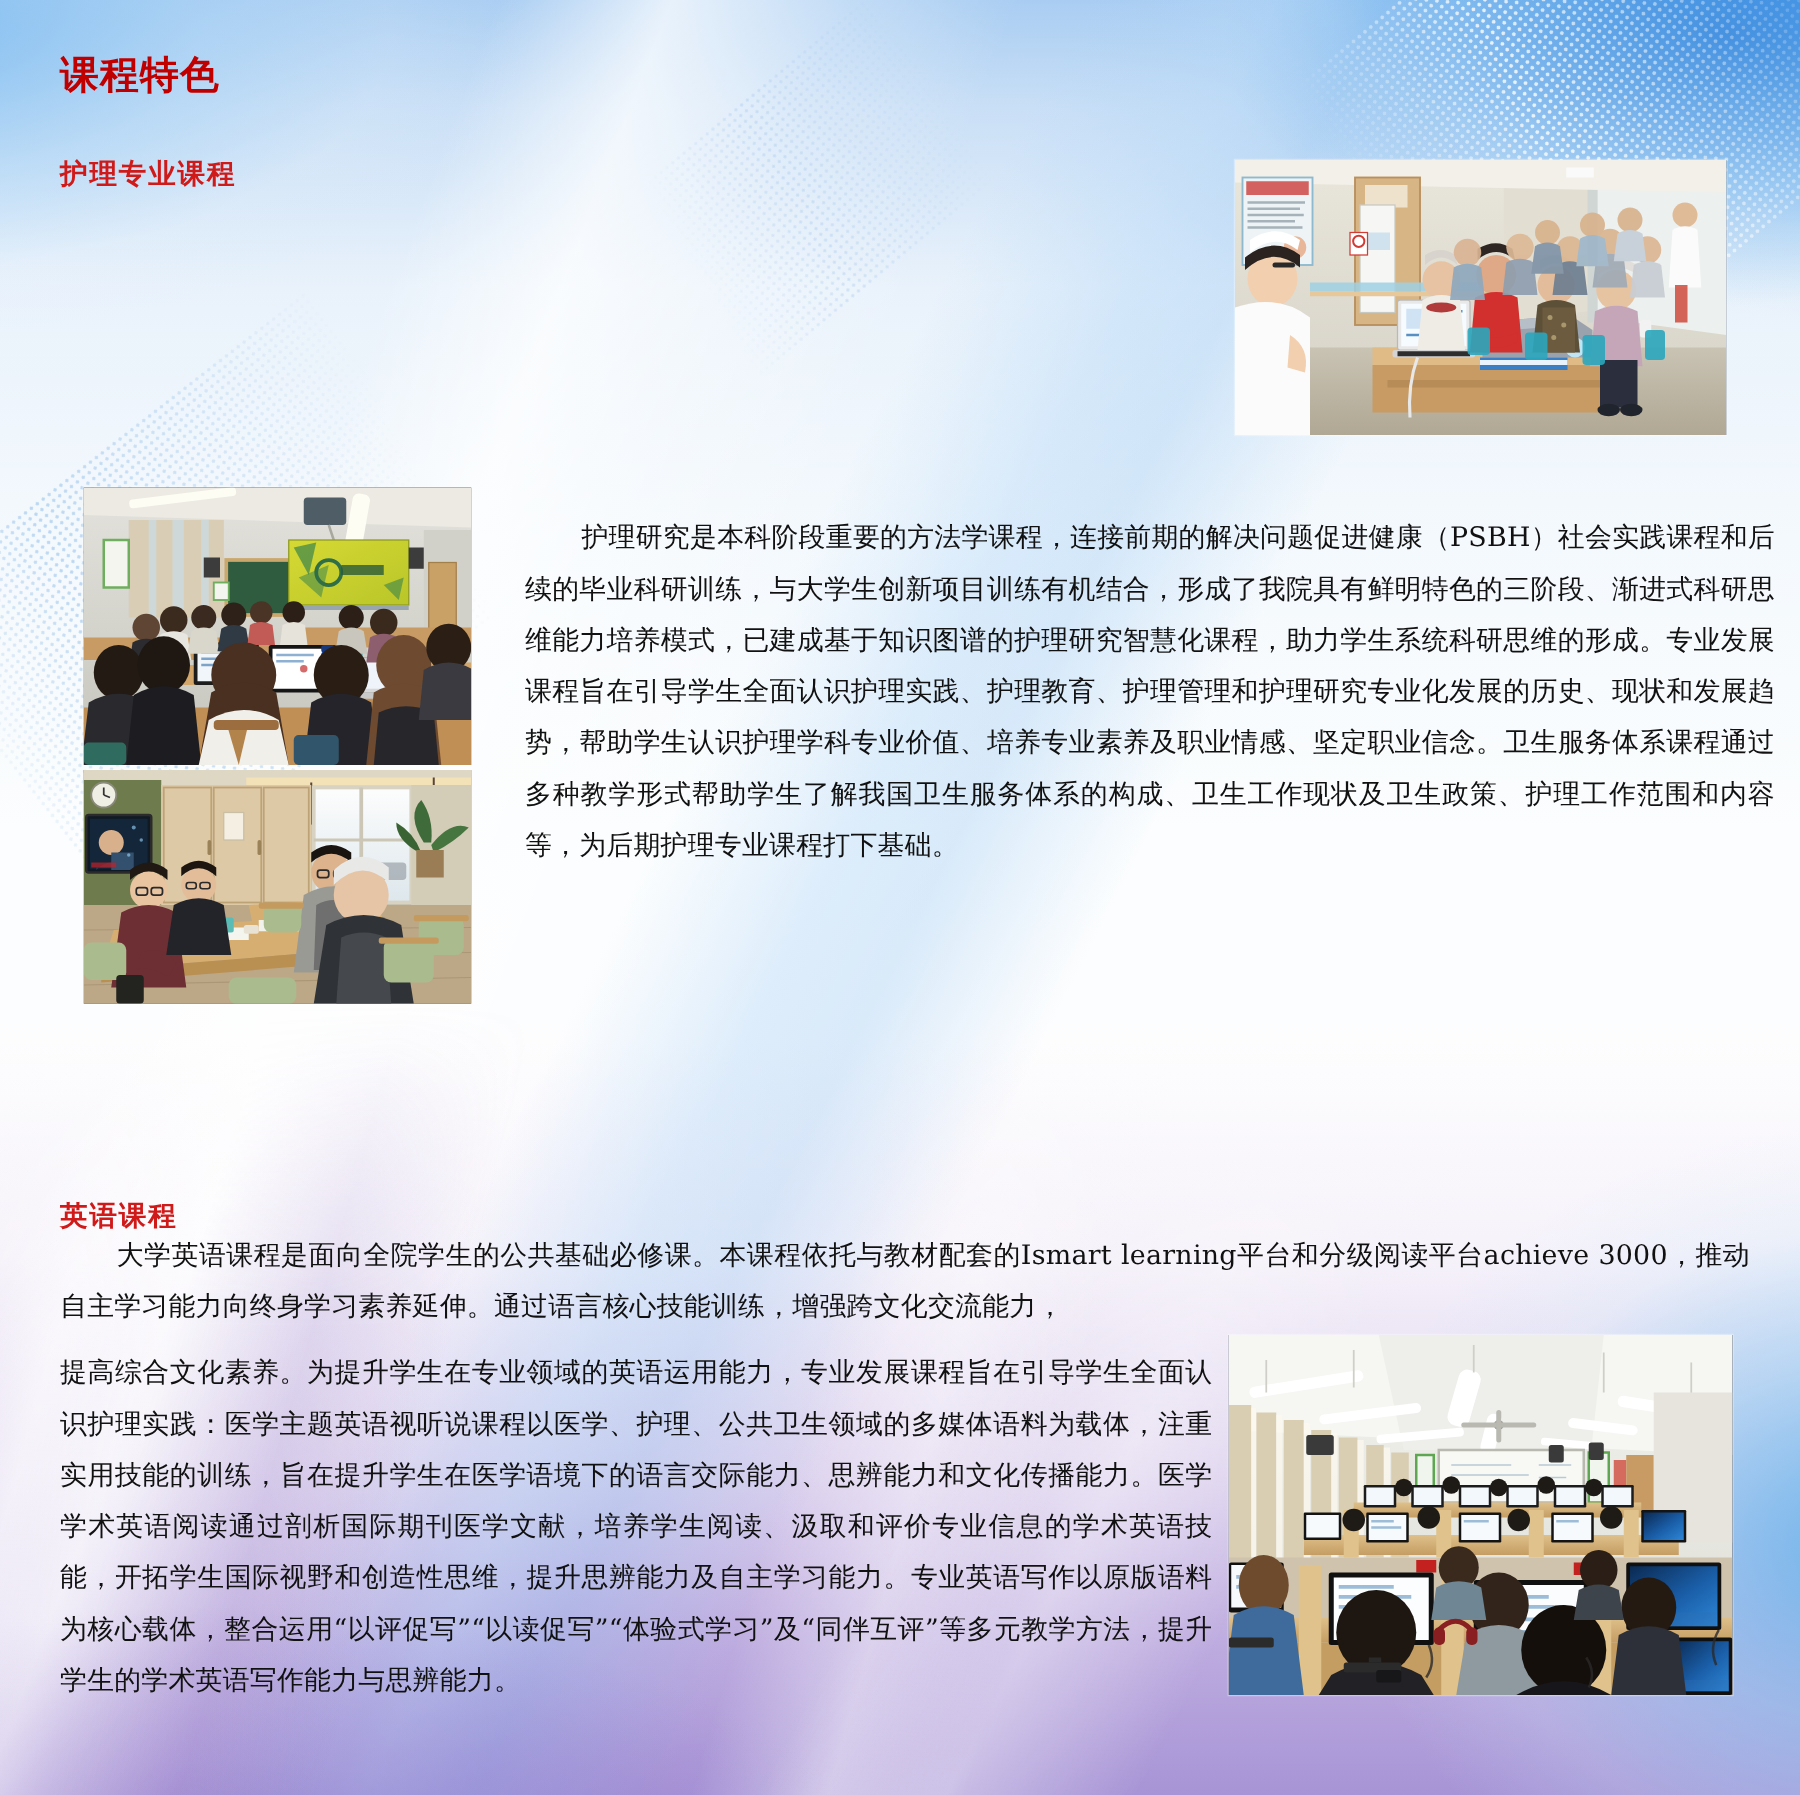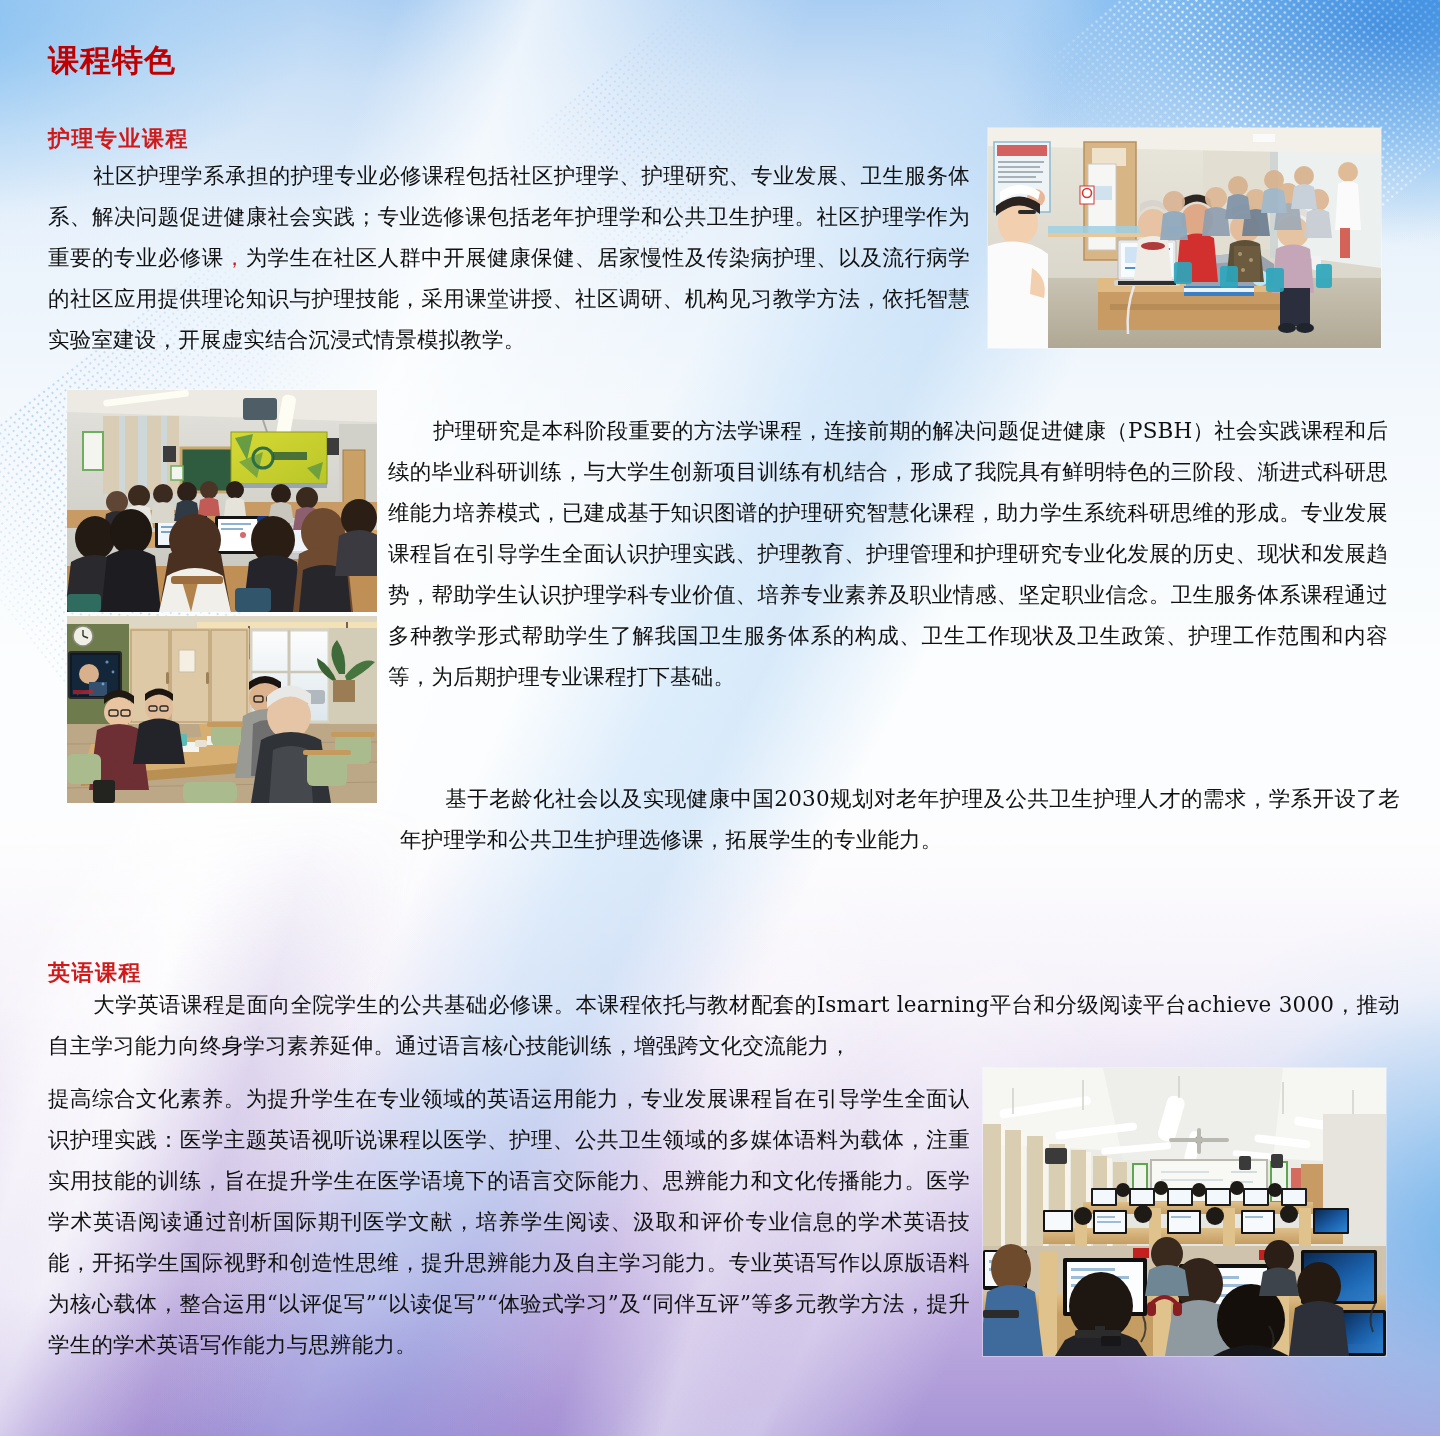--- a/index.html
+++ b/index.html
@@ -228,21 +228,21 @@
     color: #111111;
     text-align: justify;
     text-justify: inter-ideograph;
     letter-spacing: 0.2px;
   }
   .para .indent { display: inline-block; width: 2.1em; }
   .accent-comma { color: #d11a1a; }
 
   
   #p-nursing-1 { left: 48px;  top: 133px;  width: 922px; }
-  #p-nursing-2 { left: 388px; top: 388px;  width: 1000px; }
+  #p-nursing-2 { left: 420px; top: 388px;  width: 1000px; }
   #p-nursing-3 { left: 400px; top: 756px;  width: 1000px; }
   #p-nursing-4 { left: 48px;  top: 838px;  width: 1352px; }
   #p-english-1 { left: 48px;  top: 962px;  width: 1352px; }
   #p-english-2 { left: 48px;  top: 1056px; width: 922px; }
 
   
   .photo {
     position: absolute;
     overflow: hidden;
     background: #4a5560;
@@ -425,21 +425,20 @@
         <g fill="#2ba7bd" opacity=".9">
           <rect x="186" y="134" width="18" height="22" rx="3"></rect>
           <rect x="232" y="138" width="18" height="22" rx="3"></rect>
           <rect x="278" y="140" width="18" height="24" rx="3"></rect>
           <rect x="328" y="136" width="16" height="24" rx="3"></rect>
         </g>
         <rect x="352" y="100" width="10" height="30" fill="#cf4a3c" opacity=".85"></rect>
       </svg>
     </div>
 
-    <p class="para" id="p-nursing-1"><span class="indent"></span><span>社区护理学系承担的护理专业必修课程包括社区护理学、护理研究、专业发展、卫生服务体系、解决问题促进健康社会实践；专业选修课包括老年护理学和公共卫生护理。社区护理学作为重要的专业必修课</span><span class="accent-comma">，</span><span>为学生在社区人群中开展健康保健、居家慢性及传染病护理、以及流行病学的社区应用提供理论知识与护理技能，采用课堂讲授、社区调研、机构见习教学方法，依托智慧实验室建设，开展虚实结合沉浸式情景模拟教学。</span></p>
 
     <div class="photo" id="photo-psbh-classroom">
       <svg viewBox="0 0 310 222" preserveAspectRatio="none" aria-hidden="true">
         <defs>
           <linearGradient id="pc-wall" x1="0" y1="0" x2="0" y2="1">
             <stop offset="0%" stop-color="#e3e2dc"></stop>
               <stop offset="100%" stop-color="#c5c4bc"></stop>
           </linearGradient>
           <linearGradient id="pc-screen" x1="0" y1="0" x2="1" y2="1">
             <stop offset="0%" stop-color="#d6d934"></stop>
@@ -718,21 +717,20 @@
         <g fill="#c49a5e">
           <rect x="140" y="106" width="36" height="5" rx="2"></rect>
           <rect x="264" y="116" width="44" height="5" rx="2"></rect>
           <rect x="236" y="134" width="48" height="5" rx="2"></rect>
         </g>
 
         <rect x="26" y="164" width="22" height="23" rx="3" fill="#23231f"></rect>
       </svg>
     </div>
 
-    <p class="para" id="p-nursing-3"><span class="indent"></span><span>基于老龄化社会以及实现健康中国2030规划对老年护理及公共卫生护理人才的需求，学系开设了老年护理学和公共卫生护理选修课，拓展学生的专业能力。</span></p>
 
 
     <h2 class="sub-heading" id="heading-english">英语课程</h2>
 
     <p class="para" id="p-english-1"><span class="indent"></span><span>大学英语课程是面向全院学生的公共基础必修课。本课程依托与教材配套的Ismart learning平台和分级阅读平台achieve 3000，推动自主学习能力向终身学习素养延伸。通过语言核心技能训练，增强跨文化交流能力，</span></p>
 
     <div class="photo" id="photo-computer-lab">
       <svg viewBox="0 0 403 288" preserveAspectRatio="none" aria-hidden="true">
         <defs>
           <linearGradient id="lab-wall" x1="0" y1="0" x2="0" y2="1">

